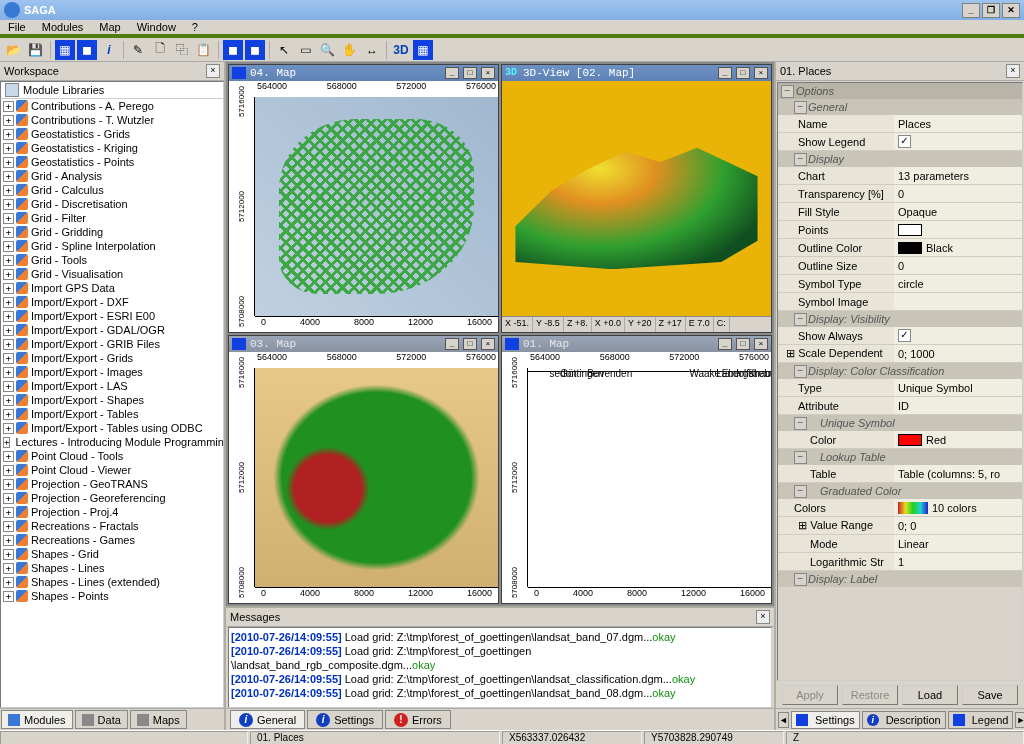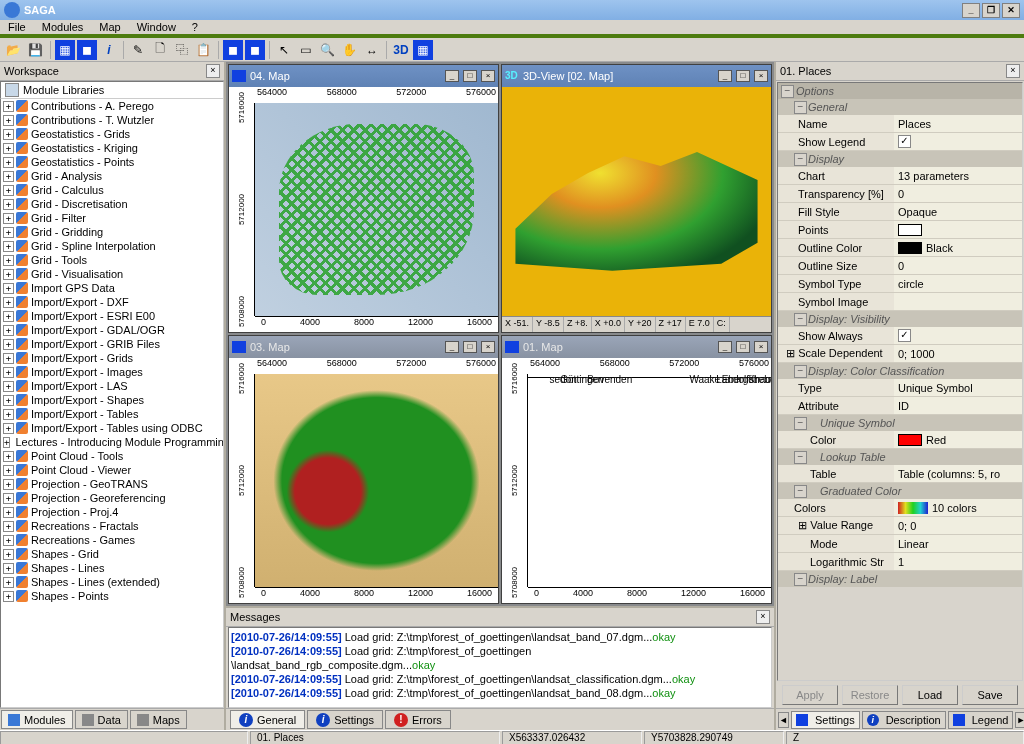--- a/index.html
+++ b/index.html
@@ -31,21 +31,21 @@
 .tree-row .mod-icn { width: 12px; height: 12px; margin-right: 3px; background: linear-gradient(135deg,#3a78d6 50%,#f08030 50%); border-radius: 2px; }
 .ws-tabs { height: 22px; display: flex; gap: 2px; padding: 1px; border-top: 1px solid #aaa; background: #d8d4cc; }
 .ws-tab { border: 1px solid #888; background: #d8d4cc; padding: 2px 6px; display: flex; align-items: center; gap: 4px; font-size: 11px; }
 .ws-tab.active { background: #f0eee8; }
 .ws-tab .ic { width: 12px; height: 12px; background: #3a78d6; display: inline-block; }
 
 
 .center { flex: 1; display: flex; flex-direction: column; background: #888a8c; }
 .maps-area { flex: 1; display: grid; grid-template-columns: 1fr 1fr; grid-template-rows: 1fr 1fr; gap: 2px; padding: 2px; }
 .mdi { background: #d8d4cc; border: 1px solid #404040; display: flex; flex-direction: column; }
-.mdi-title { height: 22px; background: linear-gradient(#6e91c4,#5f82b5); display: flex; align-items: center; padding: 0 3px; color: #fff; font-size: 11px; gap: 4px; }
+.mdi-title { height: 16px; background: linear-gradient(#6e91c4,#5f82b5); display: flex; align-items: center; padding: 0 3px; color: #fff; font-size: 11px; gap: 4px; font-family: Liberation Mono, monospace; }
 .mdi-title.inactive { background: linear-gradient(#9aa5b8,#8892a2); color: #e8e8e8; }
 .mdi-title .mic { width: 14px; height: 12px; display: inline-block; }
 .mdi-title .mic.blue { background: #1040e0; }
 .mdi-title .mic.threeD { color: #58f0ff; font-weight: bold; font-size: 10px; background: none; }
 .mdi-title .spacer { flex: 1; }
 .mdi-title .wb { width: 14px; height: 12px; background: #d8d4cc; border: 1px solid #555; font-size: 8px; line-height: 10px; text-align: center; color: #000; }
 .mdi-body { flex: 1; background: #fff; position: relative; overflow: hidden; }
 .axis-top { position: absolute; top: 0; left: 26px; right: 0; height: 20px; background: #fff; border-bottom: 1px solid #000; display: flex; justify-content: space-between; padding: 0 2px; font-size: 9px; }
 .axis-left { position: absolute; top: 16px; left: 0; bottom: 16px; width: 26px; background: #fff; border-right: 1px solid #000; display: flex; flex-direction: column; justify-content: space-between; font-size: 8px; align-items: center; }
 .axis-left span { transform: rotate(-90deg); white-space: nowrap; font-size: 8px; }

